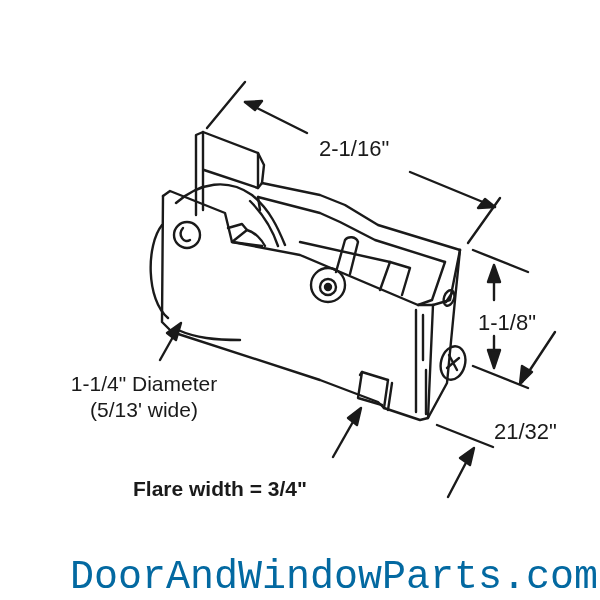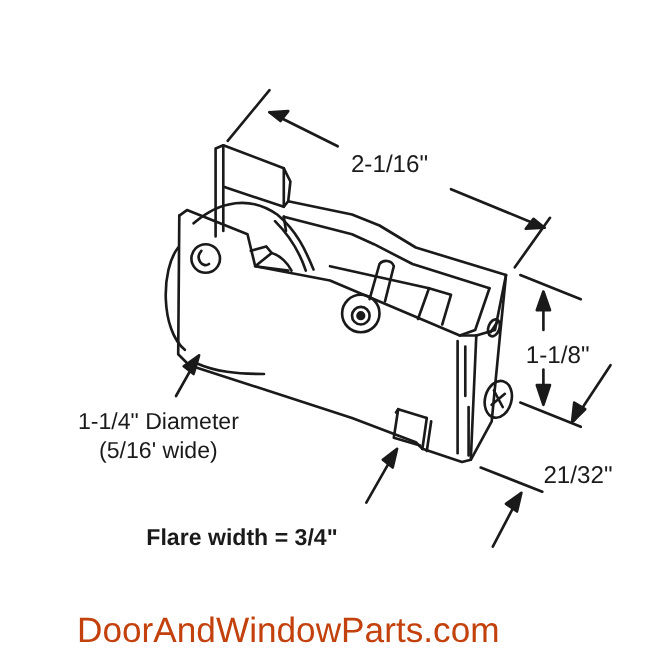--- a/index.html
+++ b/index.html
@@ -2,21 +2,21 @@
 <html><head>
   <meta charset="utf-8">
   <style>
     html, body { margin: 0; padding: 0; background: #ffffff; }
     #canvas { position: relative; width: 600px; height: 600px; overflow: hidden; background: #ffffff; }
     svg.drawing { position: absolute; left: 0; top: 0; }
     .label { position: absolute; color: #1a1a1a; font-family: "Liberation Sans", sans-serif; white-space: nowrap; line-height: 1; }
     .dim { font-size: 22px; }
     .diam { font-size: 21px; text-align: center; line-height: 26px; }
     .flare { font-size: 21px; font-weight: bold; }
-    .watermark { position: absolute; font-family: Liberation Sans, sans-serif; font-size: 32px; color: #c2410c; white-space: nowrap; }
+    .watermark { position: absolute; font-family: Liberation Mono, monospace; font-size: 40px; color: #0369a1; white-space: nowrap; }
   </style>
 </head>
 <body>
 
 <div id="canvas">
 
   <svg class="drawing" width="600" height="600" viewBox="0 0 600 600" fill="none" stroke="#1a1a1a" stroke-width="2.4" stroke-linejoin="round" stroke-linecap="round">
 
     <g>
       <path d="M162,225 C146,245 146,300 168,318"></path>
@@ -123,19 +123,19 @@
       <path d="M361,408 L348,418 L357,425 Z" fill="#1a1a1a"></path>
     </g>
   </svg>
 
   <div class="label dim" style="left:319px; top:138px;">2-1/16"</div>
   <div class="label dim" style="left:478px; top:312px;">1-1/8"</div>
   <div class="label dim" style="left:494px; top:421px;">21/32"</div>
 
   <div class="label diam" style="left:44px; top:371px; width:200px;">
     <div>1-1/4" Diameter</div>
-    <div>(5/16' wide)</div>
+    <div>(5/13' wide)</div>
   </div>
 
   <div class="label flare" style="left:133px; top:478px;">Flare width = 3/4"</div>
 
   <div class="watermark" style="left:70px; top:555px;">DoorAndWindowParts.com</div>
 </div>
 
 </body></html>

